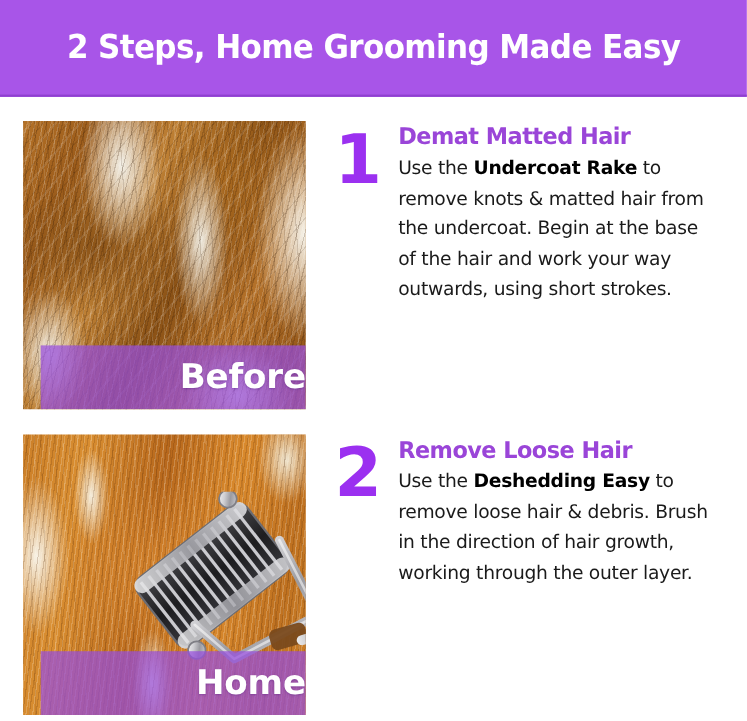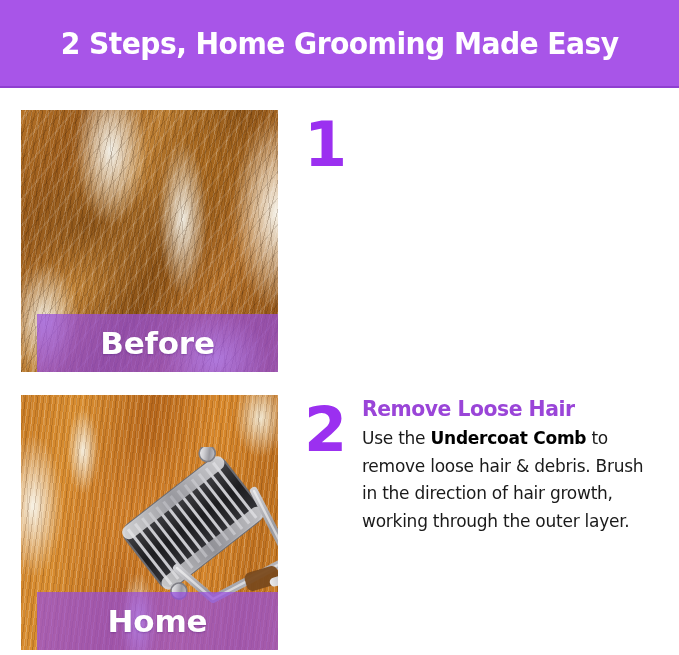--- a/index.html
+++ b/index.html
@@ -160,21 +160,21 @@
   
   .label-band {
     position: absolute;
     left: 16px;
     right: 0;
     bottom: 0;
     height: 58px;
     background: rgba(151, 77, 222, 0.72);
     display: flex;
     align-items: center;
-    justify-content: center;
+    justify-content: flex-end;
   }
   .label-band-text {
     color: #ffffff;
     font-family: "DejaVu Sans", sans-serif;
     font-size: 31px;
     font-weight: bold;
     letter-spacing: -0.2px;
     text-shadow: 0 1px 2px rgba(70,20,120,0.35);
   }
 
@@ -243,20 +243,24 @@
         <div class="strands-b"></div>
         <div class="strands-c"></div>
       </div>
       <div class="label-band">
         <span class="label-band-text">Before</span>
       </div>
     </div>
 
     <div class="step-body">
       <div class="step-number">1</div>
+      <div class="step-text">
+        <h2 class="step-heading">Demat Matted Hair</h2>
+        <p class="step-para"><span>Use the </span><b>Undercoat Rake</b><span> to remove knots &amp; matted hair from the undercoat. Begin at the base of the hair and work your way outwards, using short strokes.</span></p>
+      </div>
     </div>
   </div>
 
   <div class="step-row" id="step-row-2">
 
     <div class="photo-card" id="photo-card-2">
       <div class="photo">
         <div class="fur-after"></div>
         <div class="strands-after-a"></div>
         <div class="strands-after-b"></div>
@@ -313,18 +317,18 @@
       </div>
       <div class="label-band">
         <span class="label-band-text">Home</span>
       </div>
     </div>
 
     <div class="step-body">
       <div class="step-number">2</div>
       <div class="step-text">
         <h2 class="step-heading">Remove Loose Hair</h2>
-        <p class="step-para"><span>Use the </span><b>Undercoat Comb</b><span> to remove loose hair &amp; debris. Brush in the direction of hair growth, working through the outer layer.</span></p>
+        <p class="step-para"><span>Use the </span><b>Deshedding Easy</b><span> to remove loose hair &amp; debris. Brush in the direction of hair growth, working through the outer layer.</span></p>
       </div>
     </div>
   </div>
 
 </div>
 
 </body></html>

